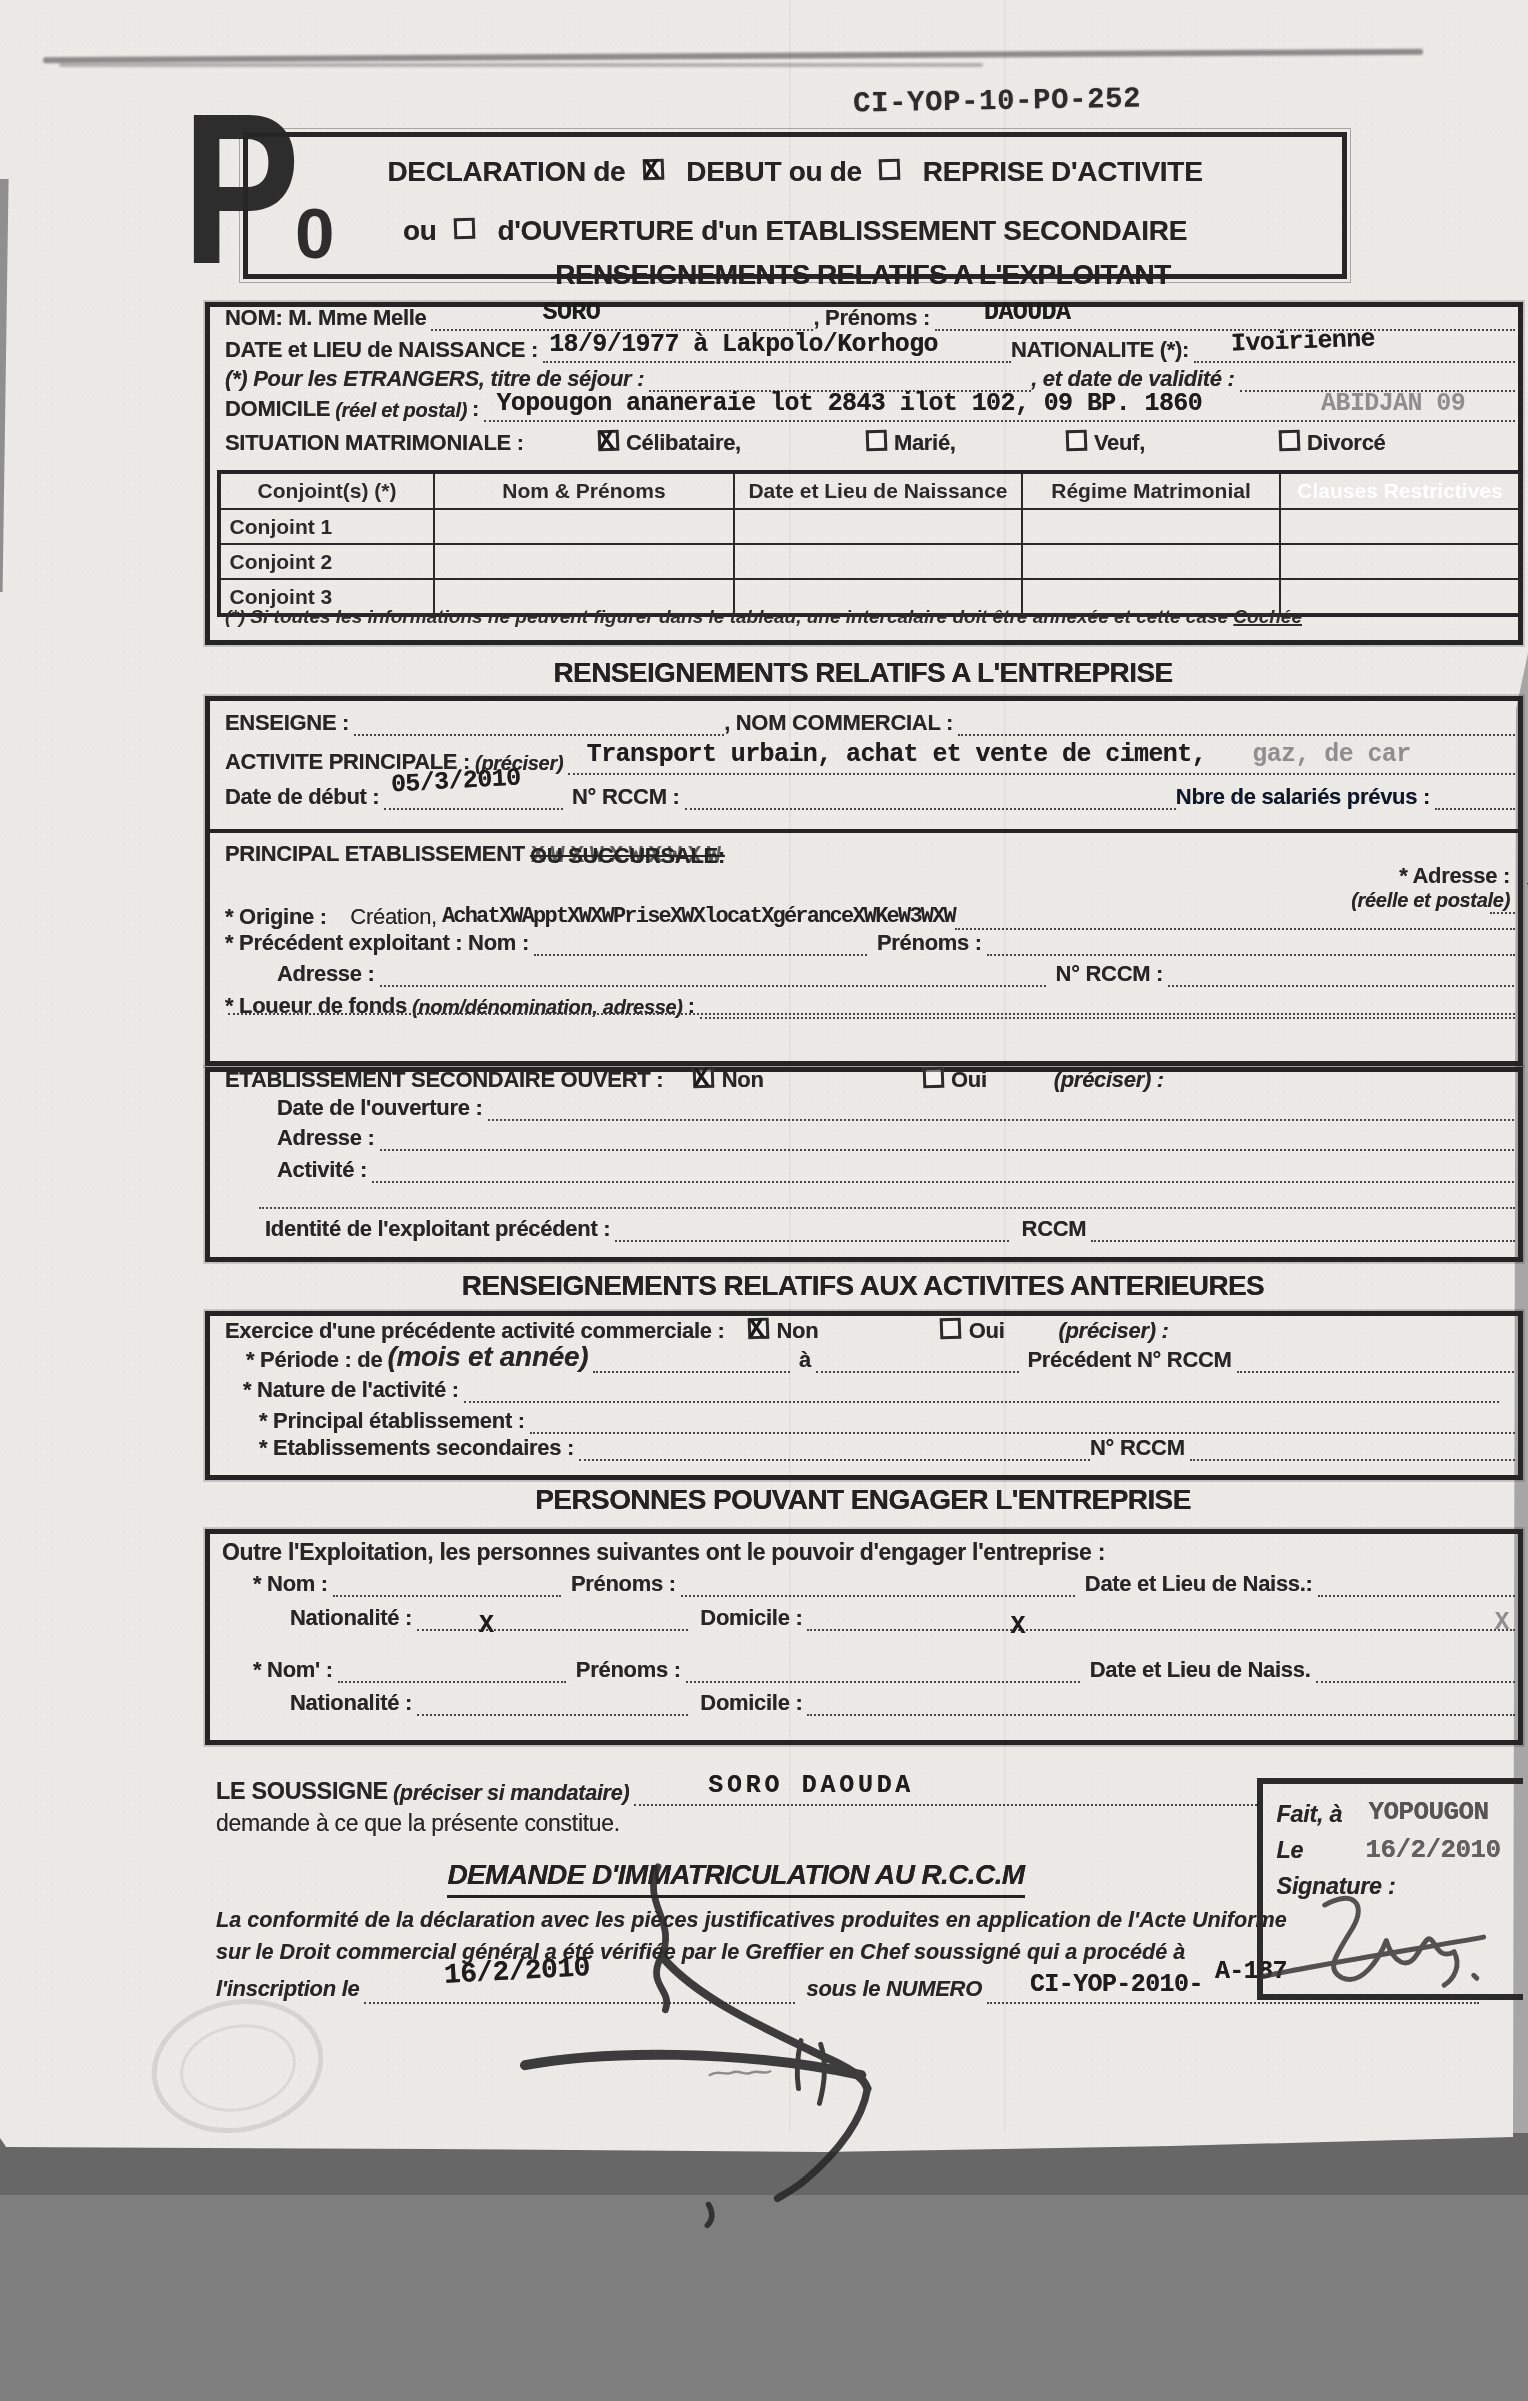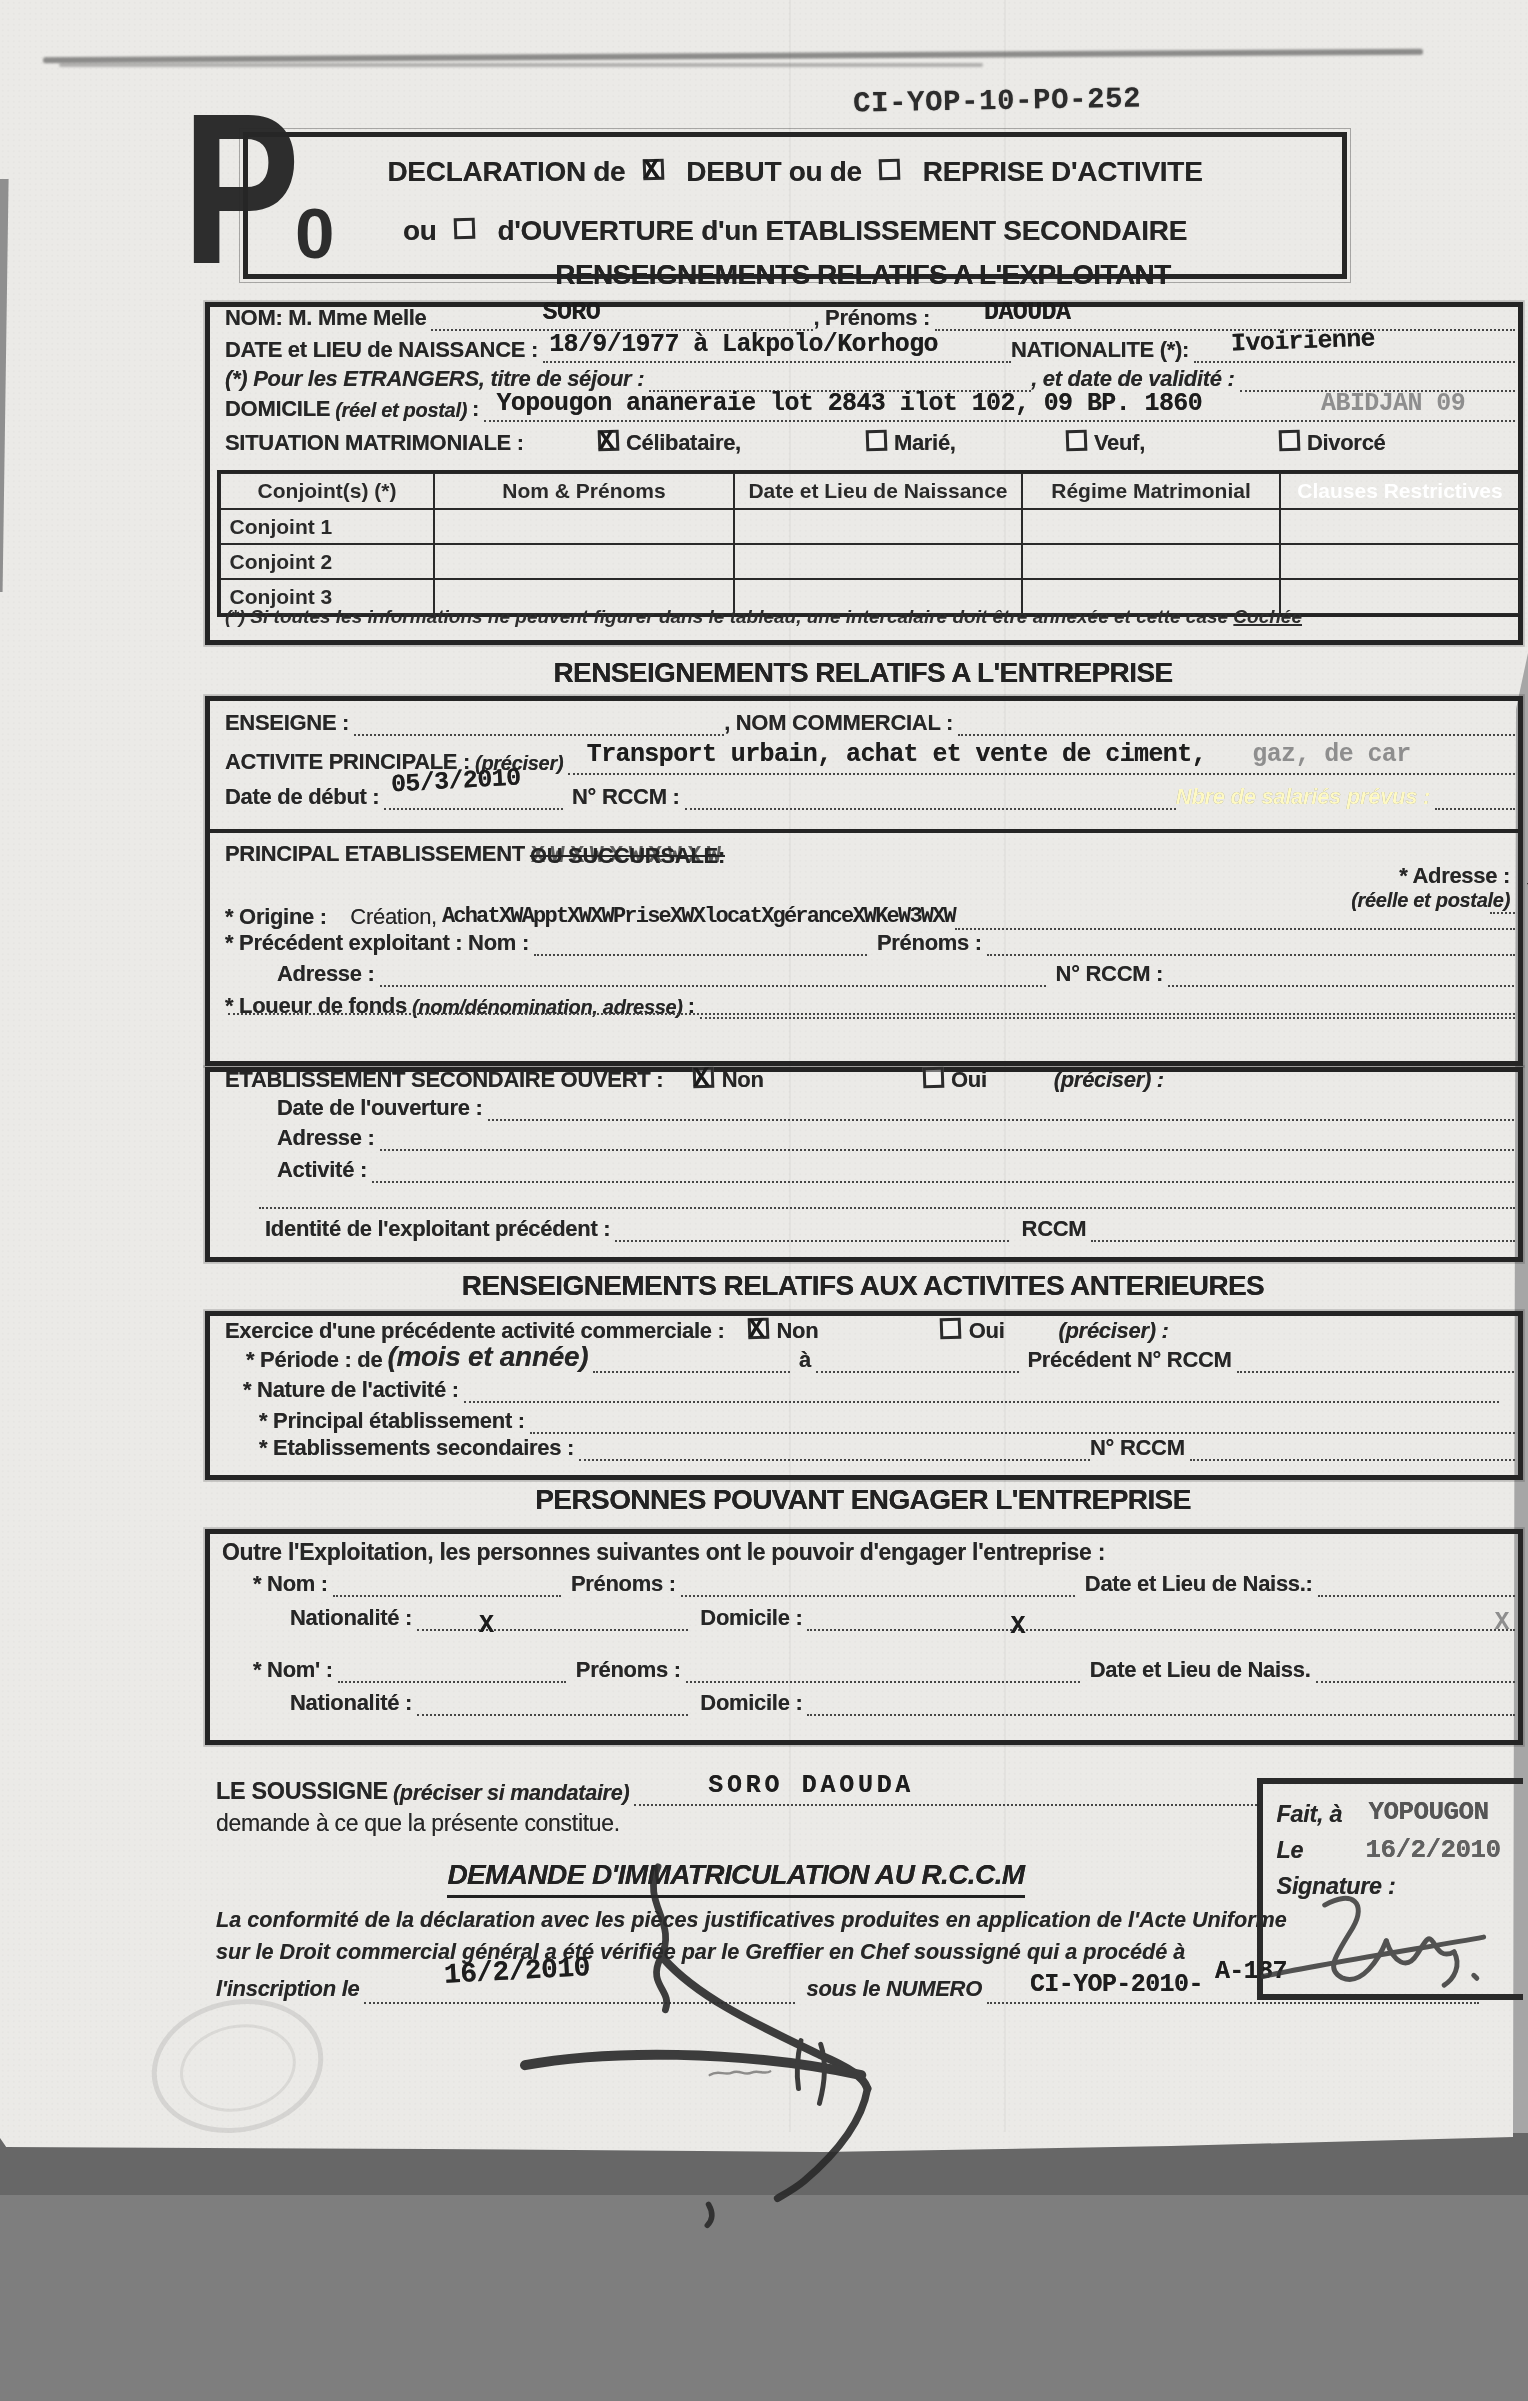--- a/index.html
+++ b/index.html
@@ -188,21 +188,21 @@
     </span>
   </div>
 
   <div class="row" style="left:225px;top:782px;width:1290px;">
     <span class="lbl">Date de début :</span>
     <span class="fill" style="flex:0 0 179px;">
       <span class="typed" style="left:6.2px;bottom:13.6px;transform:rotate(-3deg);">05/3/2010</span>
     </span>
     <span class="lbl" style="padding-left:8.6px;">N° RCCM :</span>
     <span class="fill"></span>
-    <span class="lbl" style="color:#fef9c3;font-style:italic;">Nbre de salariés prévus :</span>
+    <span class="lbl" style="color:#0f172a;">Nbre de salariés prévus :</span>
     <span class="fill" style="flex:0 0 80px;"></span>
   </div>
 
   <div class="row" style="left:225px;top:839px;width:1290px;">
     <span class="lbl">PRINCIPAL ETABLISSEMENT</span>
     <span class="struckwrap">
       <span class="lbl" style="text-decoration:line-through;">OU SUCCURSALE:</span>
       <span class="over">XWXWXWXWXW</span>
     </span>
   </div>

